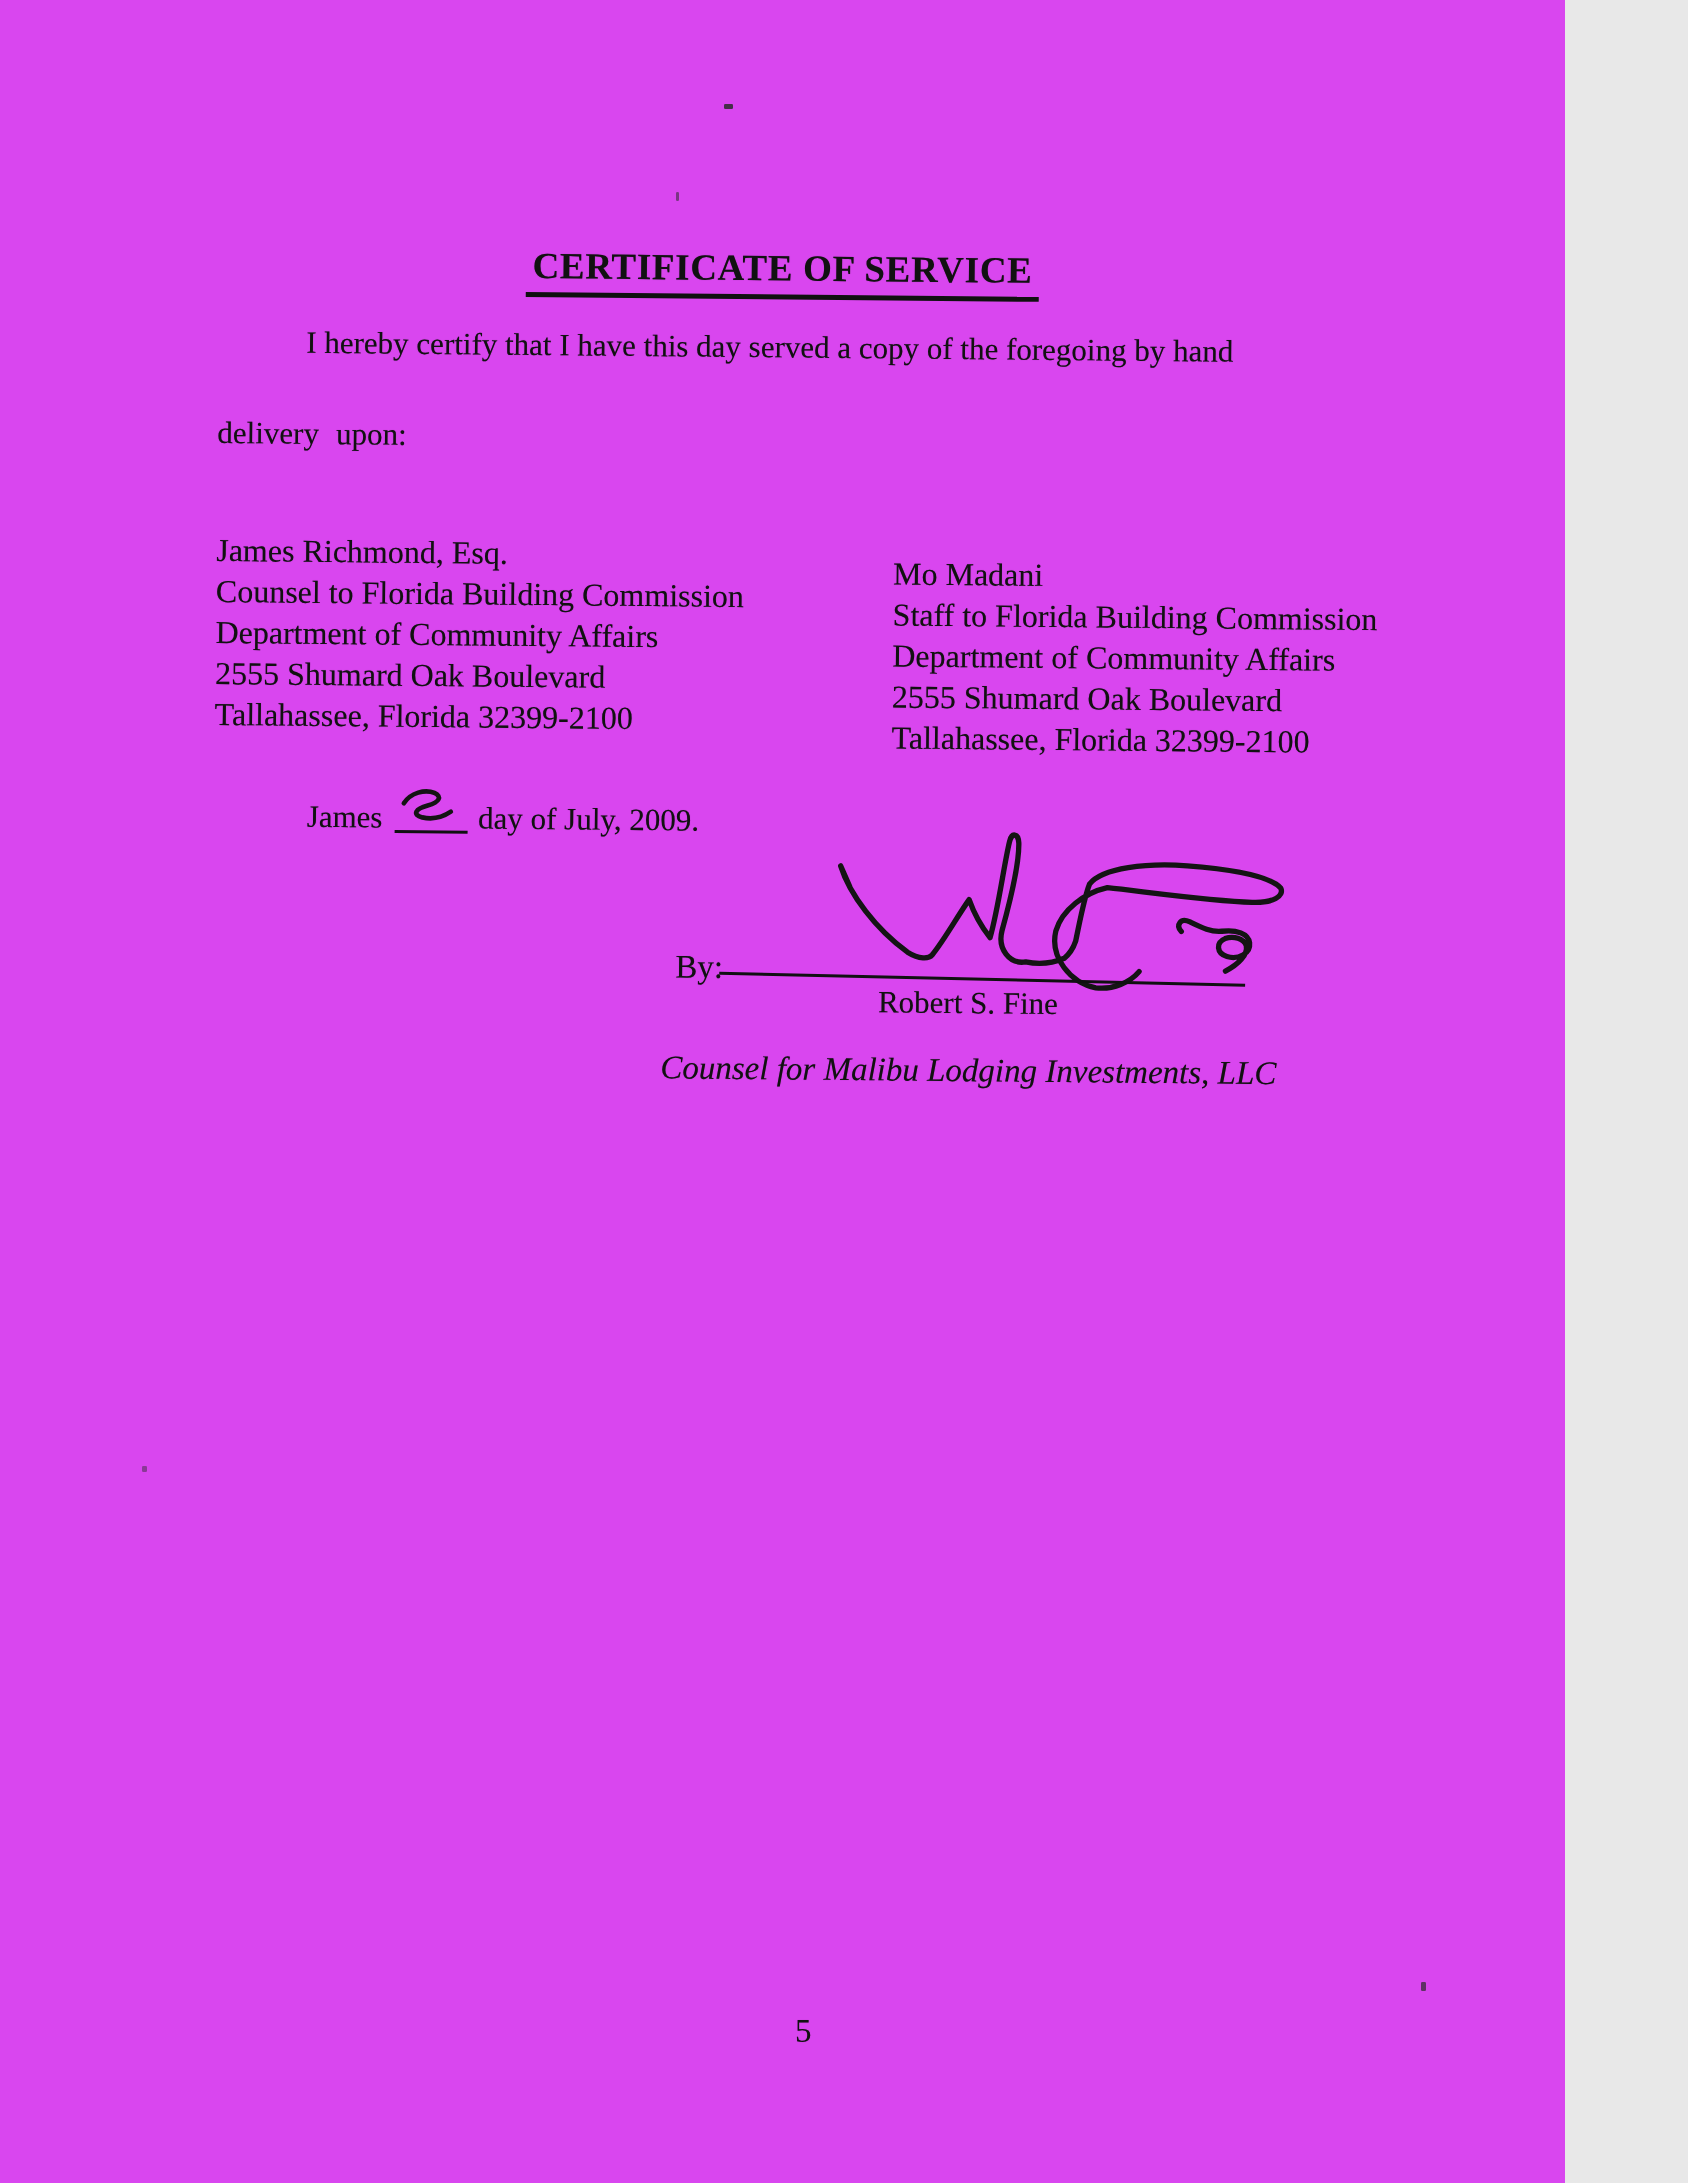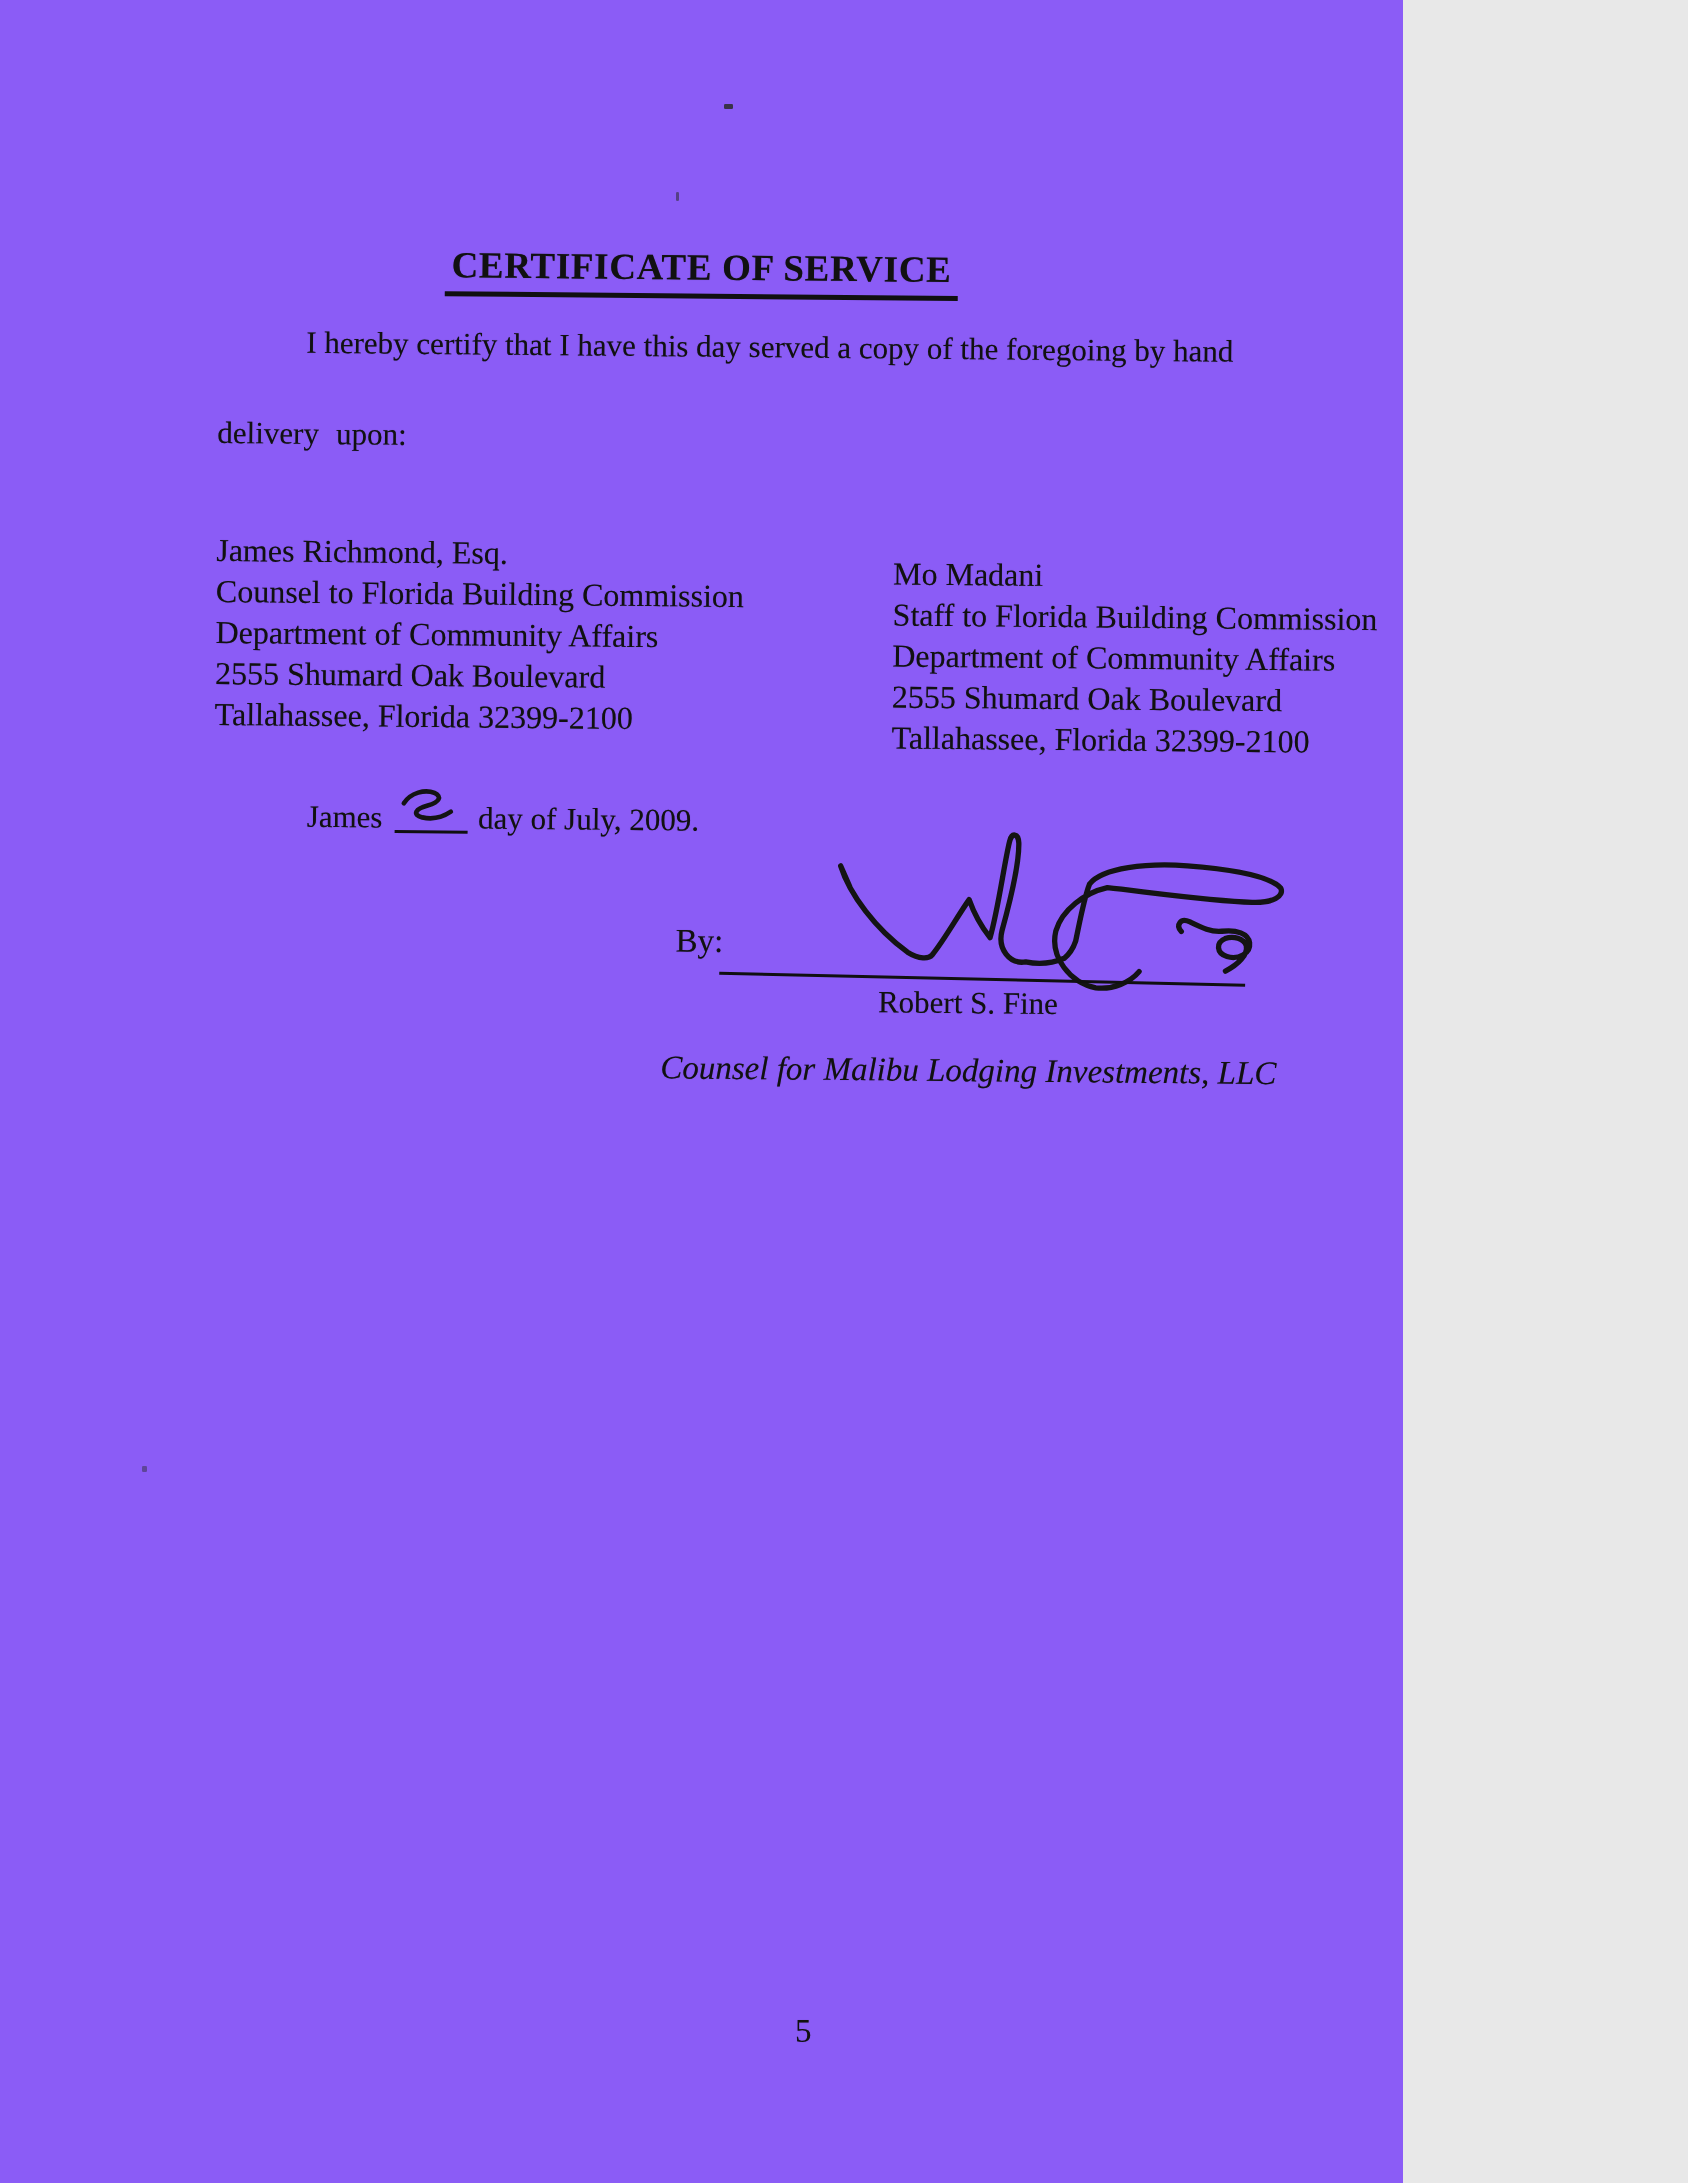--- a/index.html
+++ b/index.html
@@ -1,19 +1,19 @@
 <!DOCTYPE html>
 <html style="font-size:10.6px"><head>
 <meta charset="utf-8">
 <style>
   html,body{margin:0;padding:0;background:#e8e8e8;}
   .page{
     position:relative;
-    width:1403px;height:2183px;
-    background:#8b5cf6;
+    width:1565px;height:2183px;
+    background:#d946ef;
     overflow:hidden;
     font-family:"Liberation Serif","DejaVu Serif",serif;
     color:#111111;
   }
   .skew{position:absolute;inset:0;transform:rotate(0.55deg);transform-origin:844px 272px;}
   .t{position:absolute;line-height:1;white-space:nowrap;text-shadow:0 0 0.7px rgba(20,20,20,.45);}
   .title-wrap{position:absolute;left:0;right:0;top:247px;text-align:center;}
   .title{
     font-size:37px;font-weight:bold;letter-spacing:0.7px;
     border-bottom:5.3px solid #101010;padding:0 6.6px 6px 6.6px;
@@ -26,21 +26,21 @@
   .addr-right{left:896px;top:553px;}
   .date-line{left:312px;top:801px;font-size:31px;}
   .blank{
     display:inline-block;width:73px;height:28px;
     border-bottom:3.3px solid #101010;
     margin:0 10.6px 0 12px;position:relative;
     transform:translateY(5.3px);
   }
   .day-svg{position:absolute;left:1.3px;bottom:4px;}
   .sig-svg{position:absolute;left:821px;top:828px;}
-  .by-label{left:682px;top:926px;font-size:33px;}
+  .by-label{left:682px;top:952px;font-size:33px;}
   .by-line{
     position:absolute;left:726px;top:973px;width:526px;height:3.3px;
     background:#101010;transform:rotate(0.75deg);transform-origin:0 0;
   }
   .signer-name{left:885px;top:986px;font-size:31px;}
   .signer-title{left:668px;top:1053px;font-size:33px;font-style:italic;}
   .page-number{position:absolute;left:795px;top:2015px;font-size:33px;line-height:1;text-shadow:0 0 0.7px rgba(20,20,20,.4);}
   .scan-dotline{
     position:absolute;left:1629px;top:1620px;width:2.7px;height:563px;
     background:repeating-linear-gradient(to bottom, rgba(45,45,45,.55) 0 4.7px, transparent 4.7px 17.3px);

